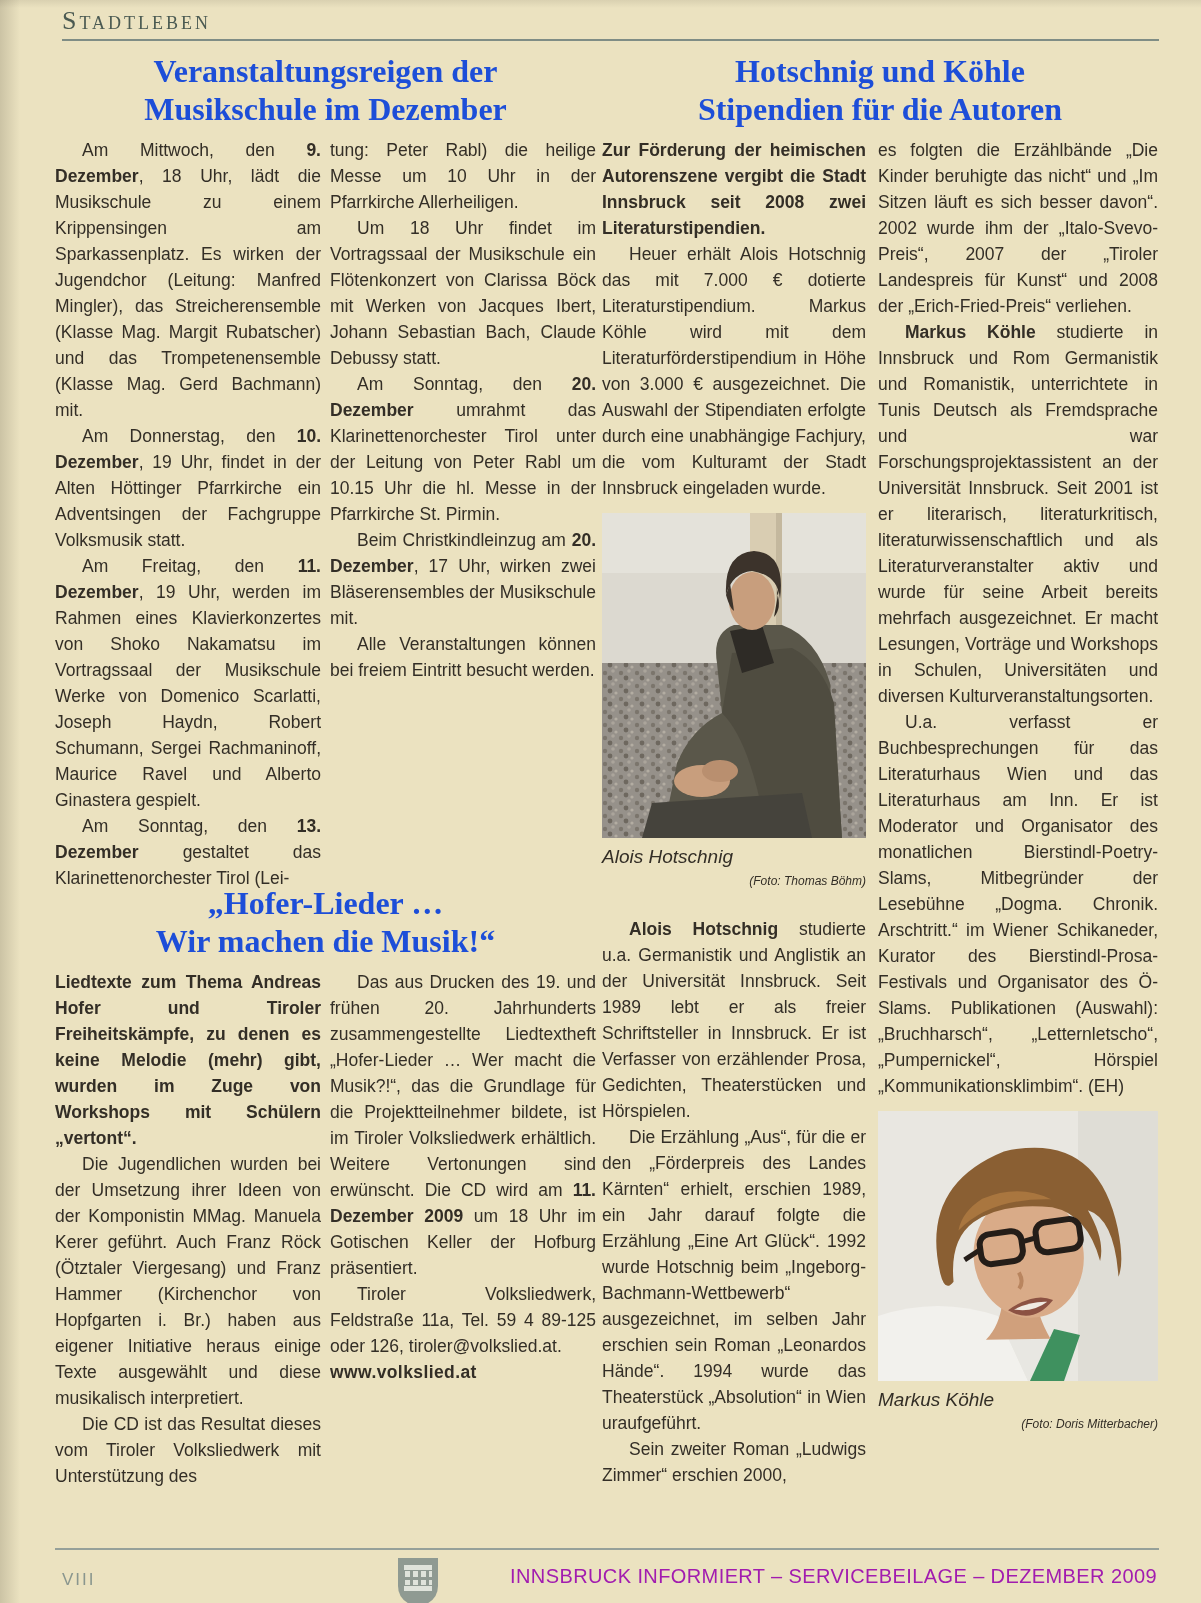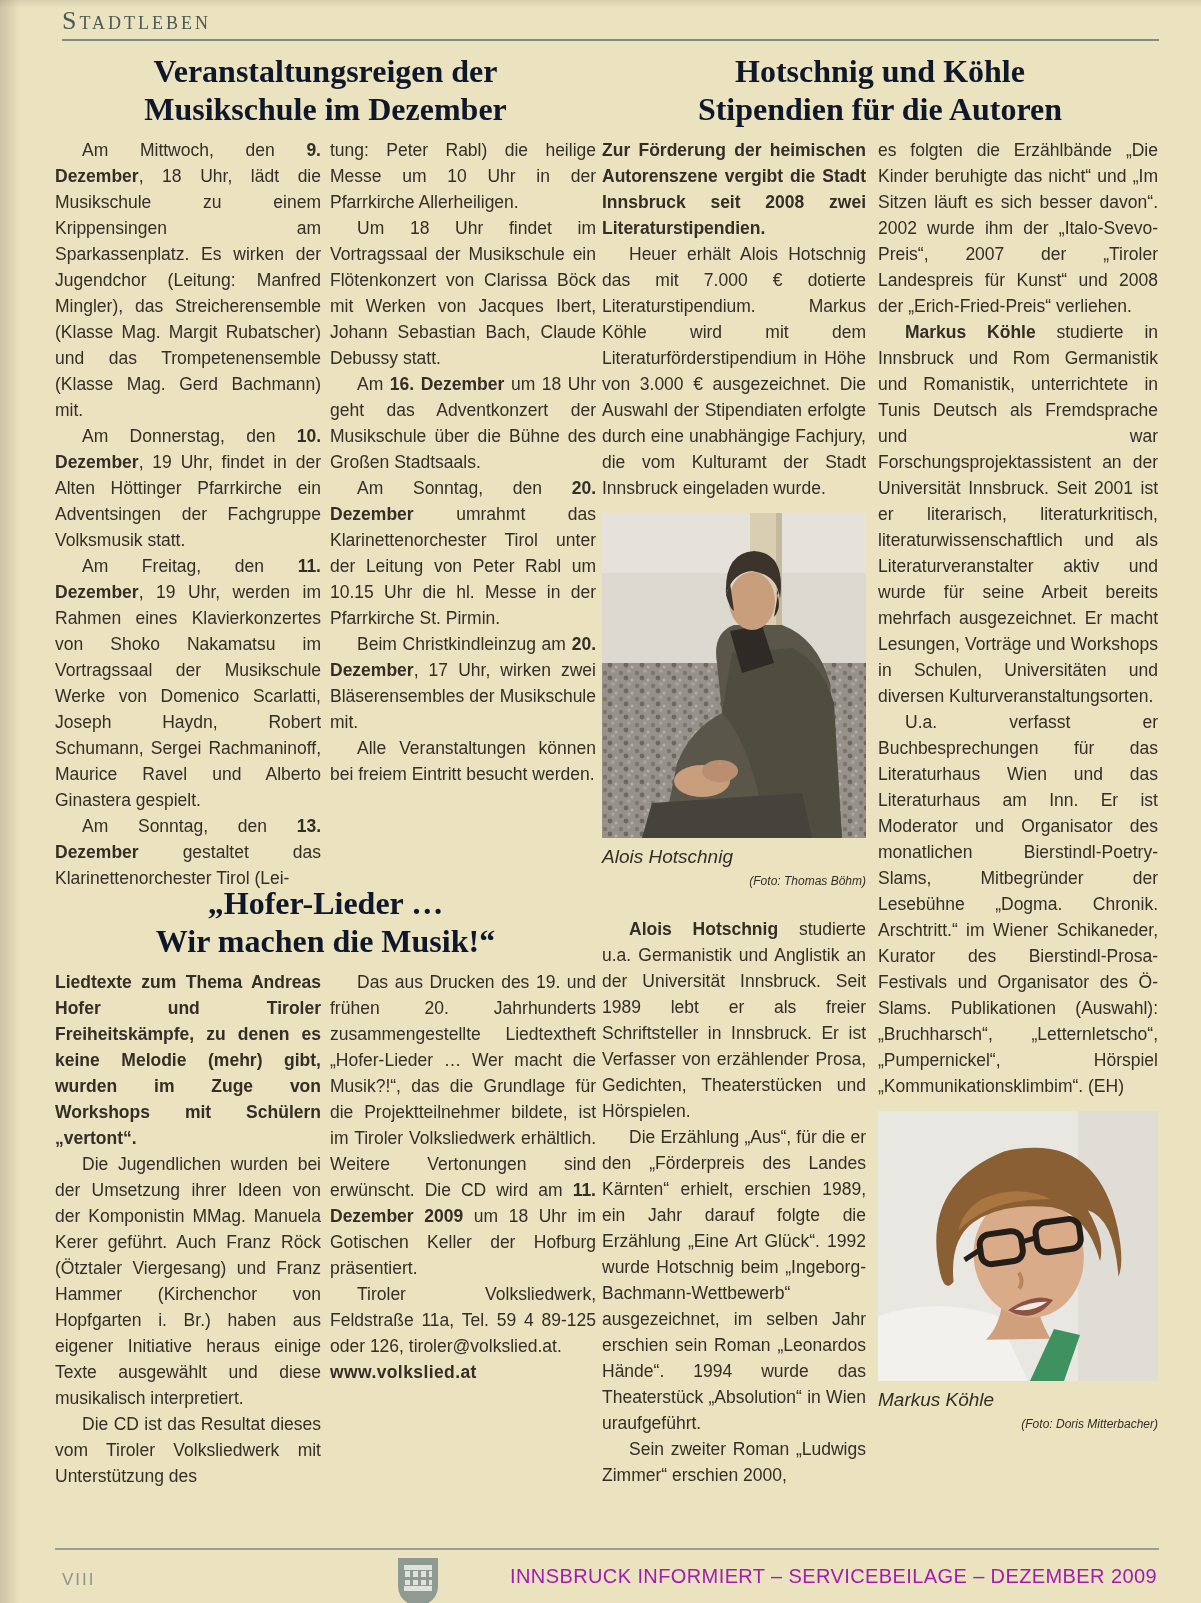--- a/index.html
+++ b/index.html
@@ -22,21 +22,21 @@
     position:absolute;left:62px;top:6px;
     font-family:"Liberation Serif",serif;
     font-variant:small-caps;letter-spacing:3px;
     font-size:26px;color:#4b5a52;
   }
   .header-rule{position:absolute;left:62px;right:42px;top:39px;border-top:2px solid #7f8d85;}
 
   
   .art-title{
     font-family:"Liberation Serif",serif;font-weight:700;
-    color:#0f172a;text-align:center;
+    color:#1d4ed8;text-align:center;
     font-size:32px;line-height:38px;
   }
 
   
   .cols{display:flex;margin-top:9px;}
   .col{text-align:justify;font-size:17.5px;line-height:26px;
        hyphens:auto;-webkit-hyphens:auto;}
   .para{margin:0;text-align:justify;text-indent:27px;}
   .para.lead{font-weight:700;text-indent:0;}
   .para.cont{text-indent:0;}
@@ -88,21 +88,20 @@
     <div class="cols">
       <div class="col">
           <p class="para"><span>Am Mittwoch, den </span><strong>9. Dezember</strong><span>, 18 Uhr, lädt die Musikschule zu einem Krippensingen am Sparkassenplatz. Es wirken der Jugendchor (Leitung: Manfred Mingler), das Streicherensemble (Klasse Mag. Margit Rubatscher) und das Trompetenensemble (Klasse Mag. Gerd Bachmann) mit.</span></p>
           <p class="para"><span>Am Donnerstag, den </span><strong>10. Dezember</strong><span>, 19 Uhr, findet in der Alten Höttinger Pfarrkirche ein Adventsingen der Fachgruppe Volksmusik statt.</span></p>
           <p class="para"><span>Am Freitag, den </span><strong>11. Dezember</strong><span>, 19 Uhr, werden im Rahmen eines Klavierkonzertes von Shoko Nakamatsu im Vortragssaal der Musikschule Werke von Domenico Scarlatti, Joseph Haydn, Robert Schumann, Sergei Rachmaninoff, Maurice Ravel und Alberto Ginastera gespielt.</span></p>
           <p class="para"><span>Am Sonntag, den </span><strong>13. Dezember</strong><span> gestaltet das Klarinettenorchester Tirol (Lei-</span></p>
         </div>
       <div class="col">
           <p class="para cont"><span>tung: Peter Rabl) die heilige Messe um 10 Uhr in der Pfarrkirche Allerheiligen.</span></p>
           <p class="para"><span>Um 18 Uhr findet im Vortragssaal der Musikschule ein Flötenkonzert von Clarissa Böck mit Werken von Jacques Ibert, Johann Sebastian Bach, Claude Debussy statt.</span></p>
-          <p class="para"><span>Am </span><strong>16. Dezember</strong><span> um 18 Uhr geht das Adventkonzert der Musikschule über die Bühne des Großen Stadtsaals.</span></p>
           <p class="para"><span>Am Sonntag, den </span><strong>20. Dezember</strong><span> umrahmt das Klarinettenorchester Tirol unter der Leitung von Peter Rabl um 10.15 Uhr die hl. Messe in der Pfarrkirche St. Pirmin.</span></p>
           <p class="para"><span>Beim Christkindleinzug am </span><strong>20. Dezember</strong><span>, 17 Uhr, wirken zwei Bläserensembles der Musikschule mit.</span></p>
           <p class="para"><span>Alle Veranstaltungen können bei freiem Eintritt besucht werden.</span></p>
         </div>
     </div>
   </section>
 
   <section class="article-right">
     <h2 class="art-title" style="margin:0;">
       <div>Hotschnig und Köhle</div>

